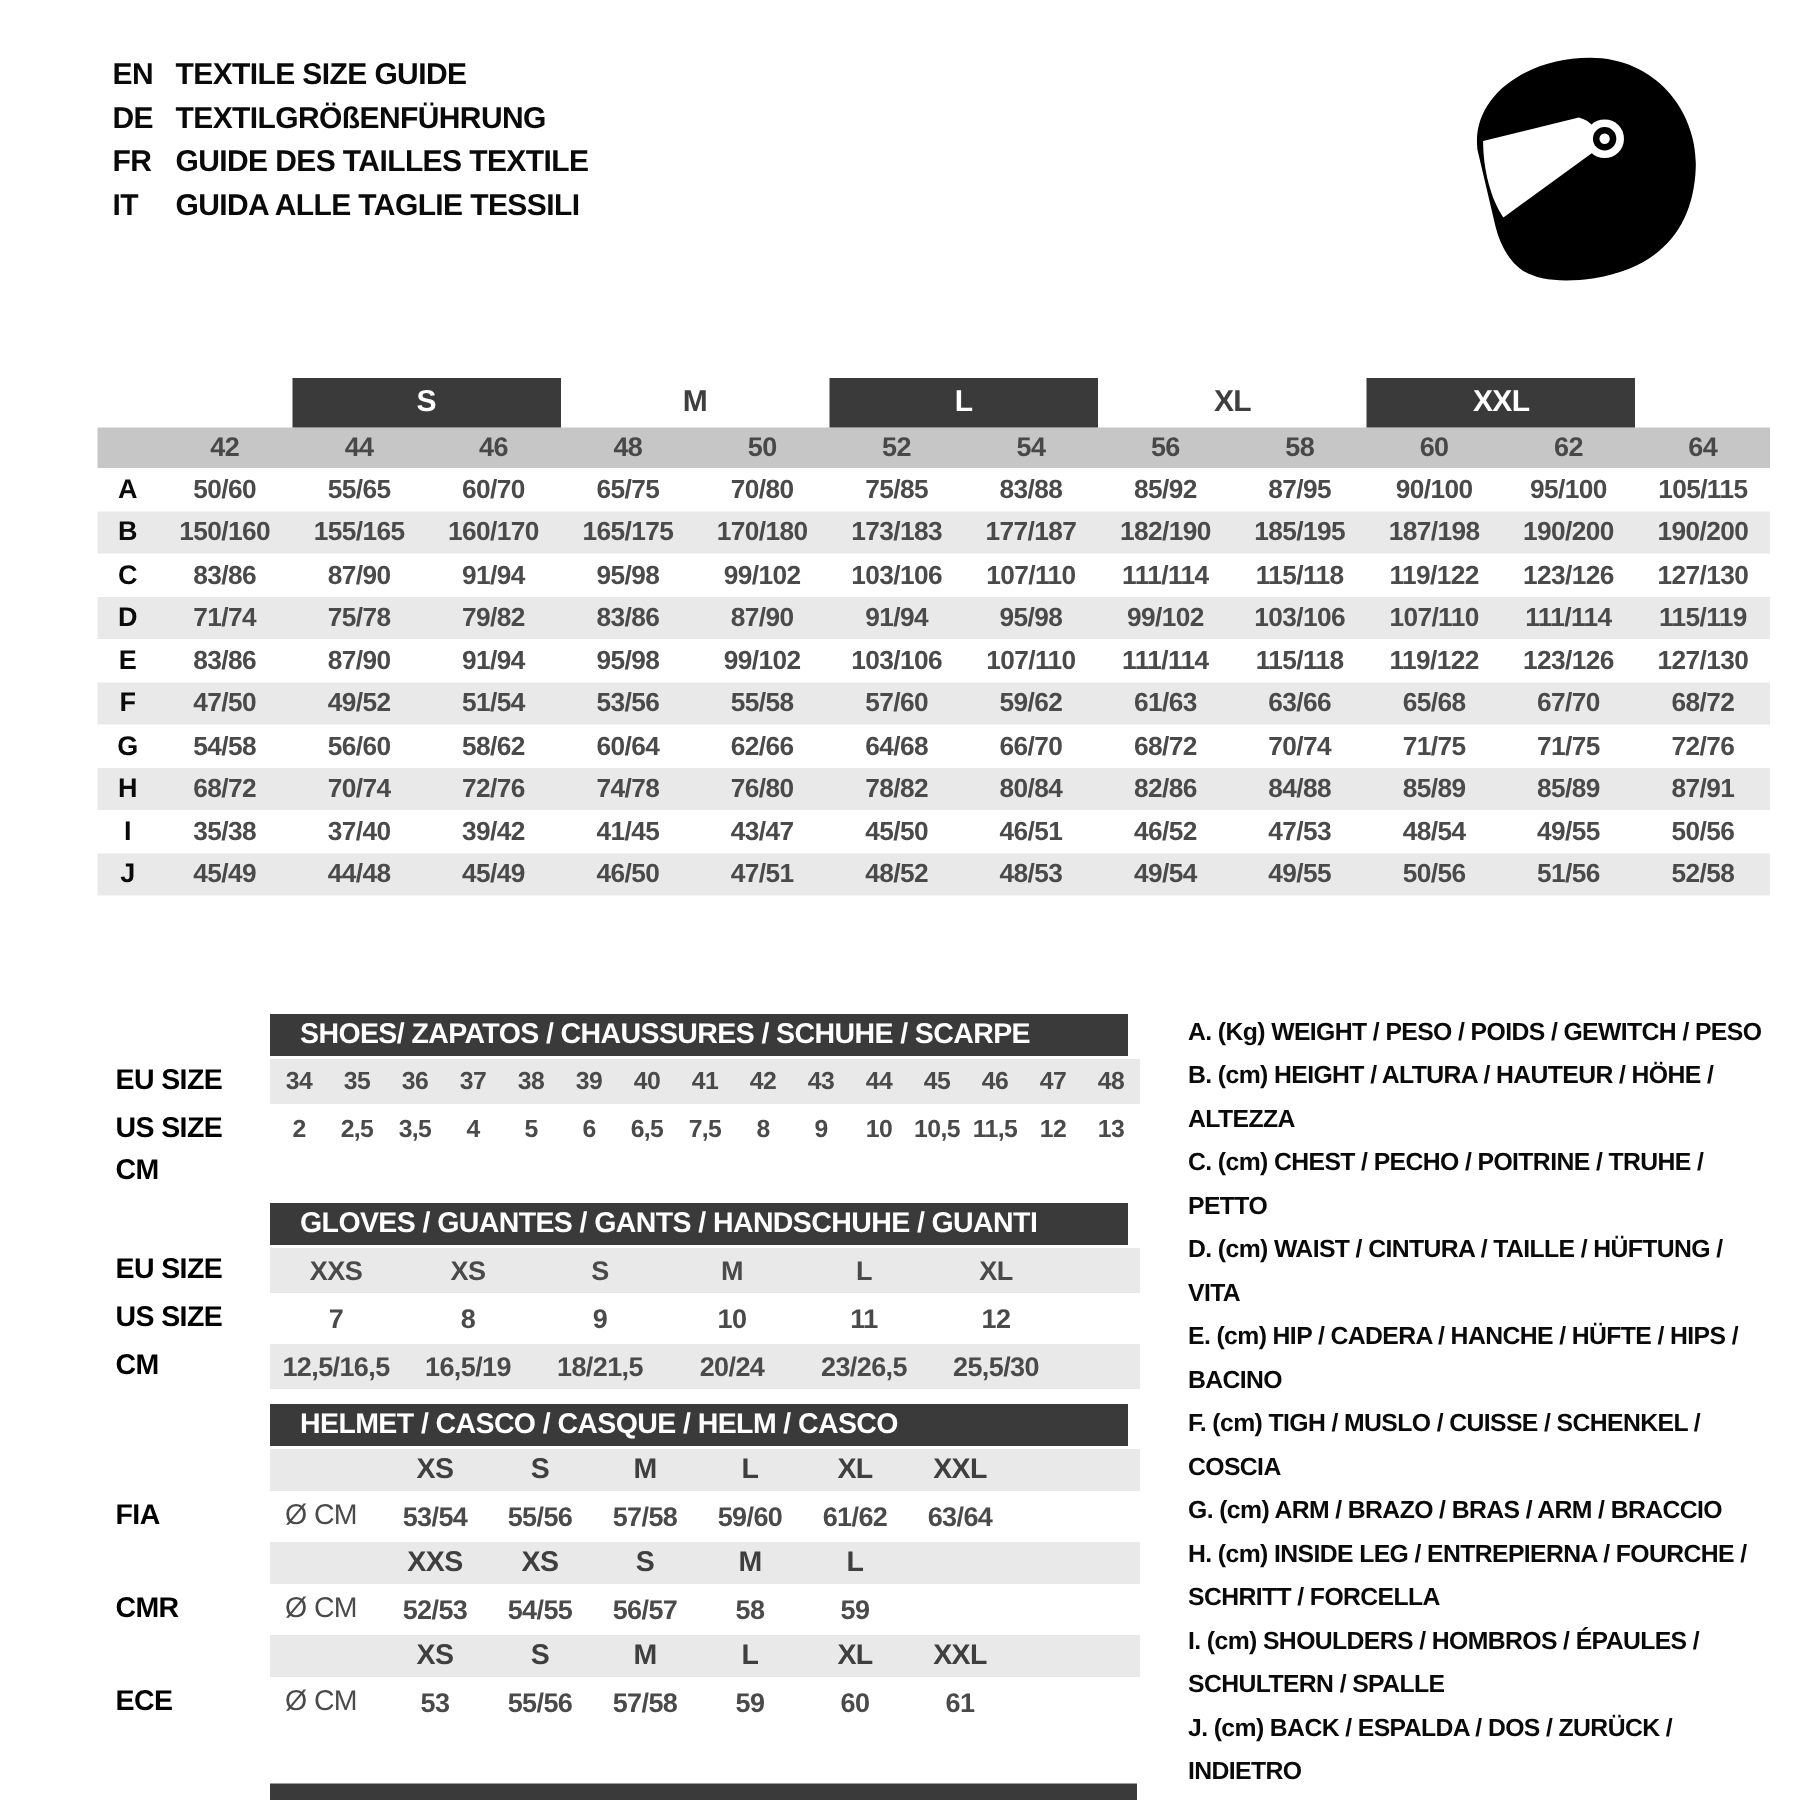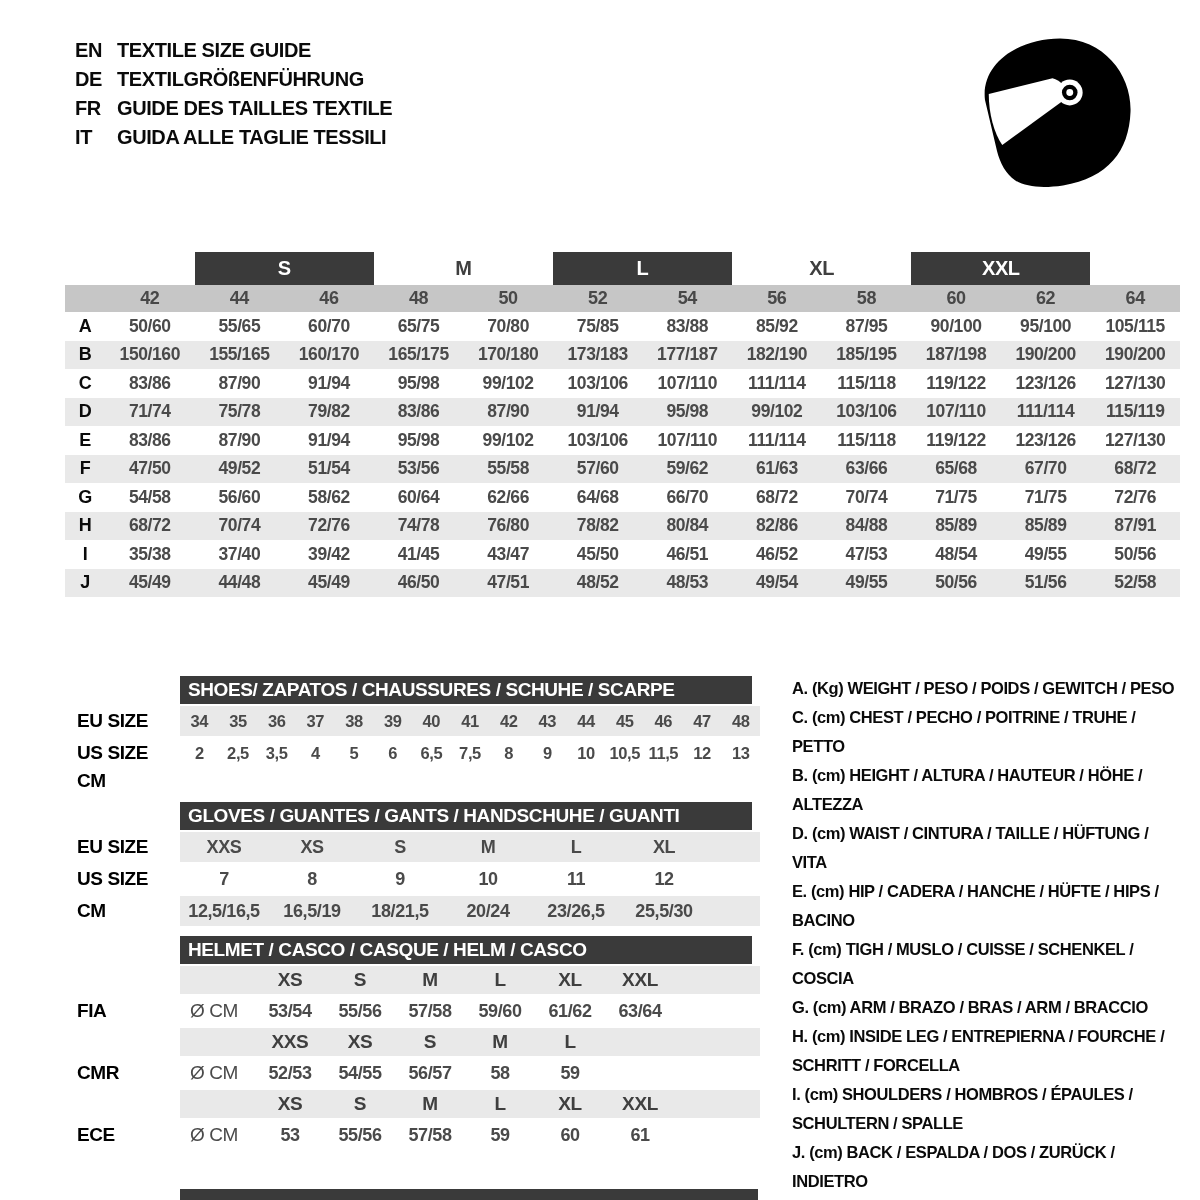--- a/index.html
+++ b/index.html
@@ -25,21 +25,21 @@
          display:flex;align-items:center;justify-content:center}
   .mt-nums{height:27px;background:#c6c6c6;align-items:center}
   .num-cell{text-align:center;font-weight:700;font-size:18px;color:#484848}
   .mt-row{height:28.5px;align-items:center}
   .mt-row.shade{background:#e9e9e9}
   .letter-cell{text-align:center;font-weight:700;font-size:18px;color:#0a0a0a}
   .val-cell{text-align:center;font-weight:700;font-size:17.5px;color:#4a4a4a;white-space:nowrap}
   
   .sections{position:absolute;left:65px;top:676px;width:715px}
   .sec-title{margin-left:115px;width:572px;height:28px;background:#3a3a3a;color:#fff;
-      font-weight:700;font-size:19px;display:flex;align-items:center;padding-left:8px;box-sizing:border-box}
+      font-weight:700;font-size:19px;display:flex;align-items:center;padding-left:20px;box-sizing:border-box}
   .srow{display:flex;margin-top:2px}
   .srow-lbl{width:115px;display:flex;align-items:center;font-weight:700;font-size:19px;color:#000;padding-left:12px;box-sizing:border-box}
   .band{width:580px;display:grid;align-items:center}
   .band.shade{background:#e9e9e9}
   .shoes-band{grid-template-columns:repeat(15,1fr)}
   .gloves-band{grid-template-columns:repeat(6,88px) 1fr}
   .helmet-band{grid-template-columns:75px repeat(6,70px) 1fr}
   .h30{height:30px}.h28{height:28px}
   .cell{text-align:center;font-weight:700;font-size:18px;color:#4a4a4a;white-space:nowrap}
   .cell.small{font-size:16.5px}
@@ -418,22 +418,22 @@
           <div class="cell">59</div>
           <div class="cell">60</div>
           <div class="cell">61</div>
         </div>
       </div>
     </div>
 </div>
 
 <div class="legend" id="legend">
     <div class="legend-item">A. (Kg) WEIGHT / PESO / POIDS / GEWITCH / PESO</div>
+    <div class="legend-item">B. (cm) HEIGHT / ALTURA / HAUTEUR / HÖHE / ALTEZZA</div>
     <div class="legend-item">C. (cm) CHEST / PECHO / POITRINE / TRUHE / PETTO</div>
-    <div class="legend-item">B. (cm) HEIGHT / ALTURA / HAUTEUR / HÖHE / ALTEZZA</div>
     <div class="legend-item">D. (cm) WAIST / CINTURA / TAILLE / HÜFTUNG / VITA</div>
     <div class="legend-item">E. (cm) HIP / CADERA / HANCHE / HÜFTE / HIPS / BACINO</div>
     <div class="legend-item">F. (cm) TIGH / MUSLO / CUISSE / SCHENKEL / COSCIA</div>
     <div class="legend-item">G. (cm) ARM / BRAZO / BRAS / ARM / BRACCIO</div>
     <div class="legend-item">H. (cm) INSIDE LEG / ENTREPIERNA / FOURCHE / SCHRITT / FORCELLA</div>
     <div class="legend-item">I. (cm) SHOULDERS / HOMBROS / ÉPAULES / SCHULTERN / SPALLE</div>
     <div class="legend-item">J. (cm) BACK / ESPALDA / DOS / ZURÜCK / INDIETRO</div>
   </div>
 
 <div class="cutoff"></div>

